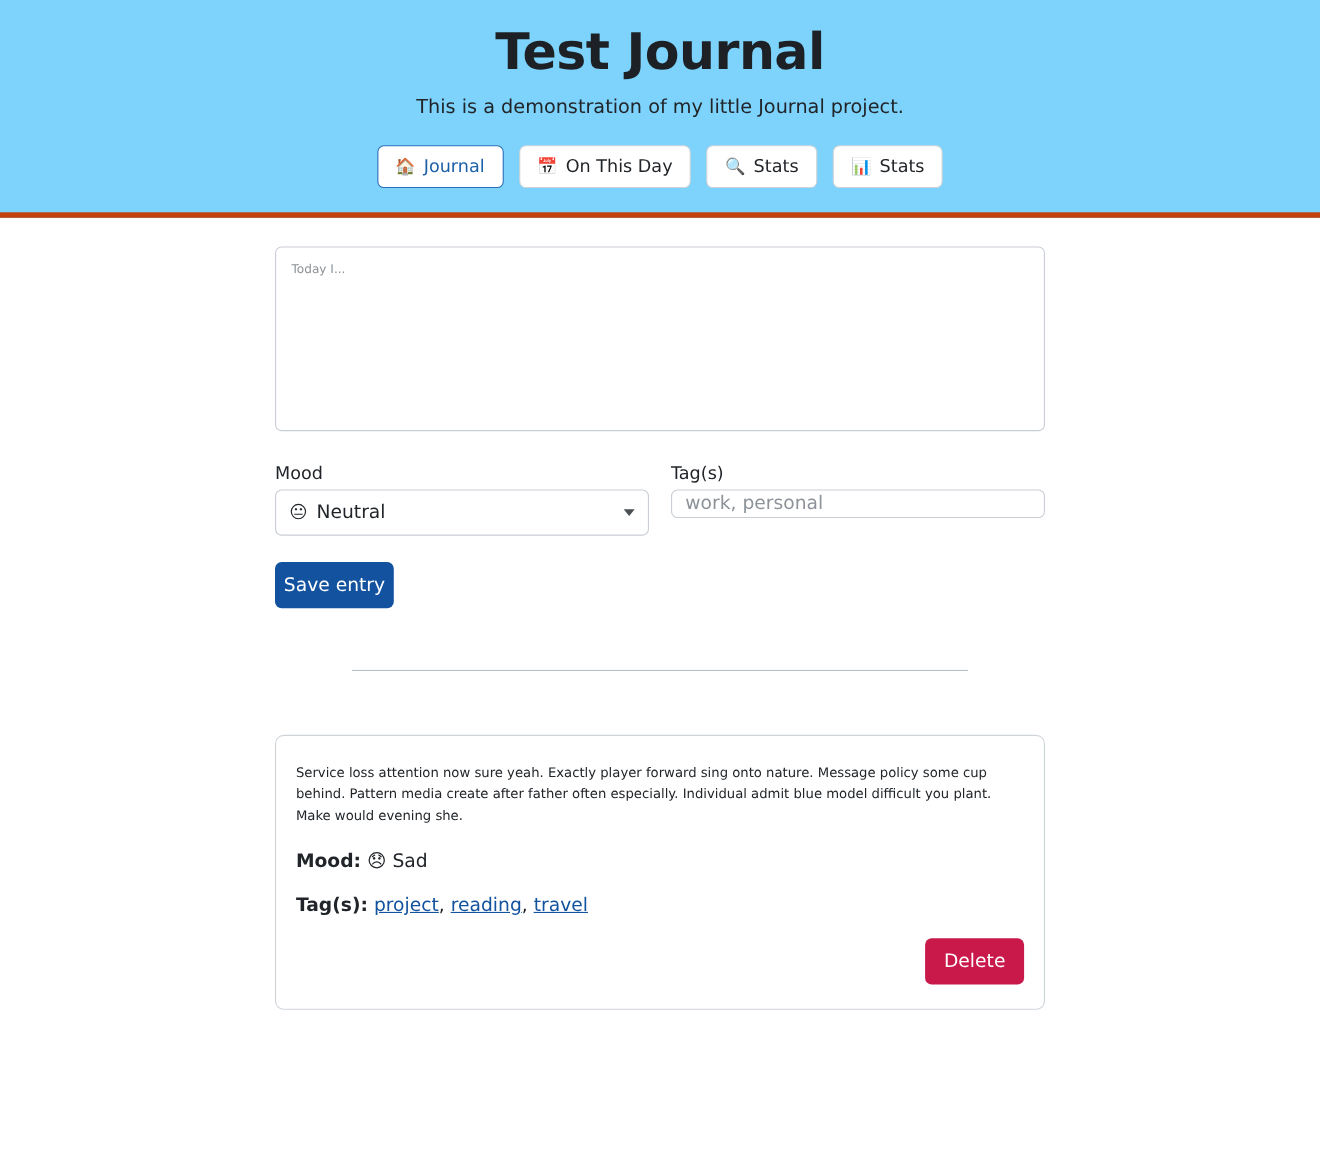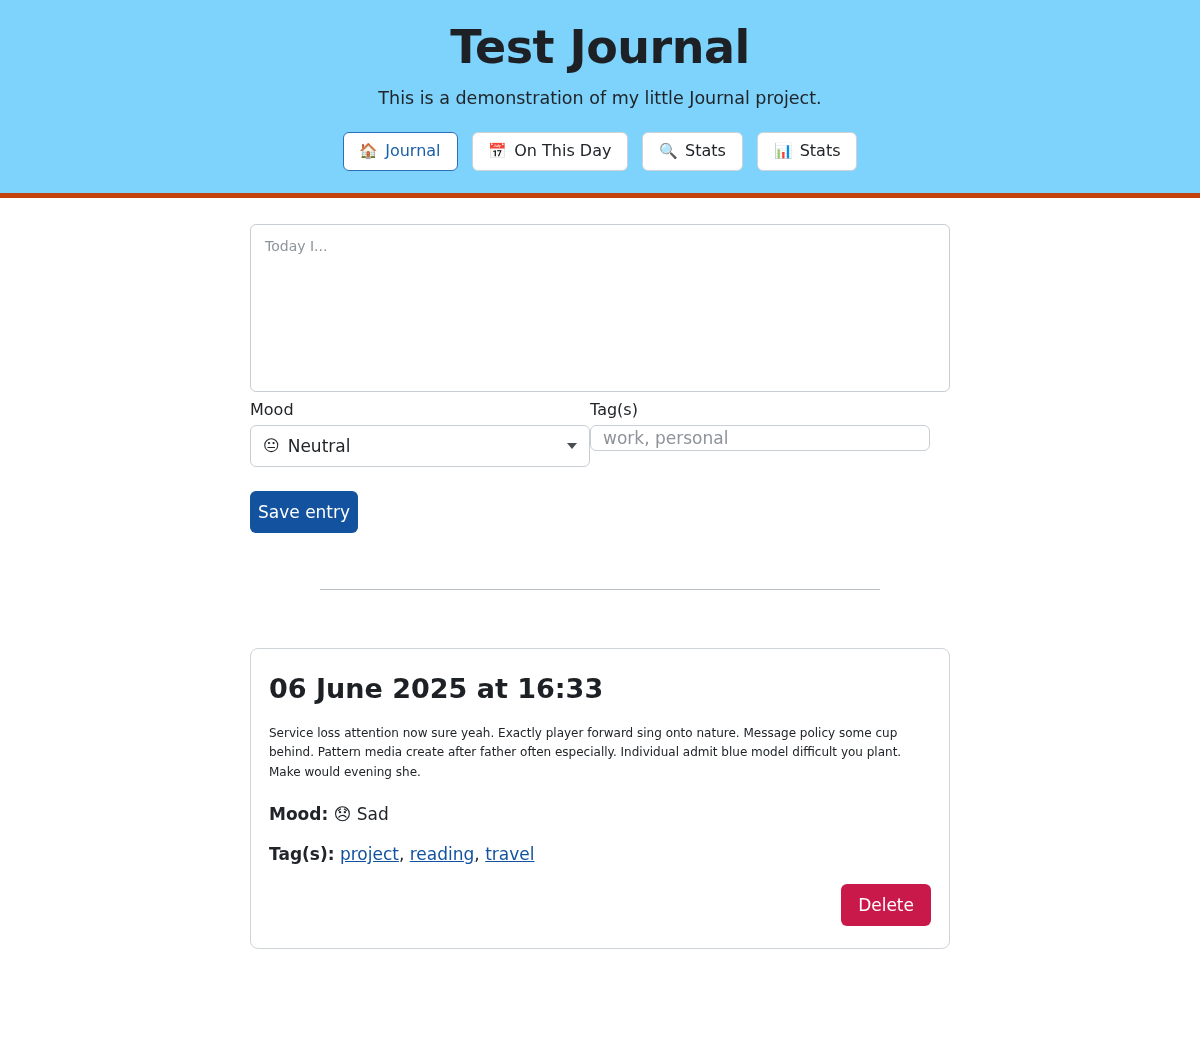--- a/index.html
+++ b/index.html
@@ -61,31 +61,32 @@
     margin: 0 auto;
     padding-top: 26px;
   }
 
   .entry-textarea {
     width: 100%;
     height: 168px;
     border: 1px solid #c9ced4;
     border-radius: 6px;
     padding: 13px 14px;
-    font-size: 14px;
+    font-size: 11px;
     font-family: "DejaVu Sans", "Liberation Sans", sans-serif;
     color: #212529;
     resize: none;
     outline: none;
   }
   .entry-textarea::placeholder { color: #8d9399; }
 
   .field-row {
     display: flex;
-    margin-top: 4px;
+    gap: 20px;
+    margin-top: 24px;
   }
   .field { display: flex; flex-direction: column; }
   .field.mood { width: 340px; }
   .field.tags { width: 340px; }
   .field-label {
     font-size: 16px;
     color: #212529;
     margin-bottom: 6px;
   }
   .select-box {
@@ -224,21 +225,20 @@
       <label class="field-label">Tag(s)</label>
       <input class="tags-input" type="text" placeholder="work, personal" style="">
     </div>
   </div>
 
   <button class="save-btn">Save entry</button>
 
   <div class="divider"></div>
 
   <div class="entry-card">
-    <h2 class="entry-date">06 June 2025 at 16:33</h2>
     <p class="entry-body">Service loss attention now sure yeah. Exactly player forward sing onto nature. Message policy some cup behind. Pattern media create after father often especially. Individual admit blue model difficult you plant. Make would evening she.</p>
     <div class="entry-meta">
       <b>Mood:</b>
       <span>😞</span>
       <span>Sad</span>
     </div>
     <div class="entry-meta">
       <b>Tag(s):</b>
       <span class="tag-link">project</span><span>,</span>
       <span class="tag-link">reading</span><span>,</span>

